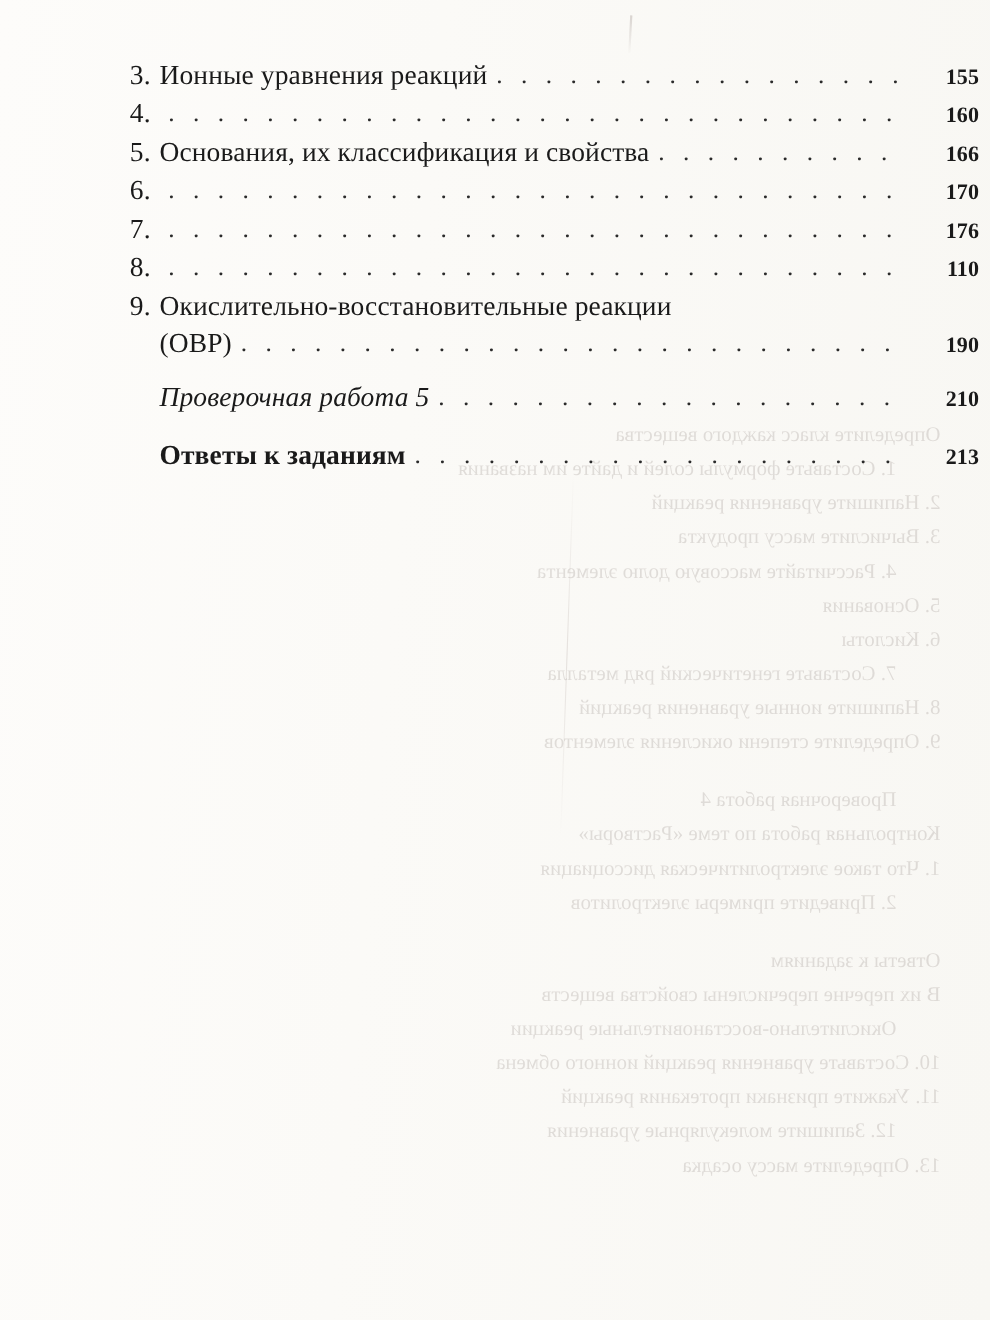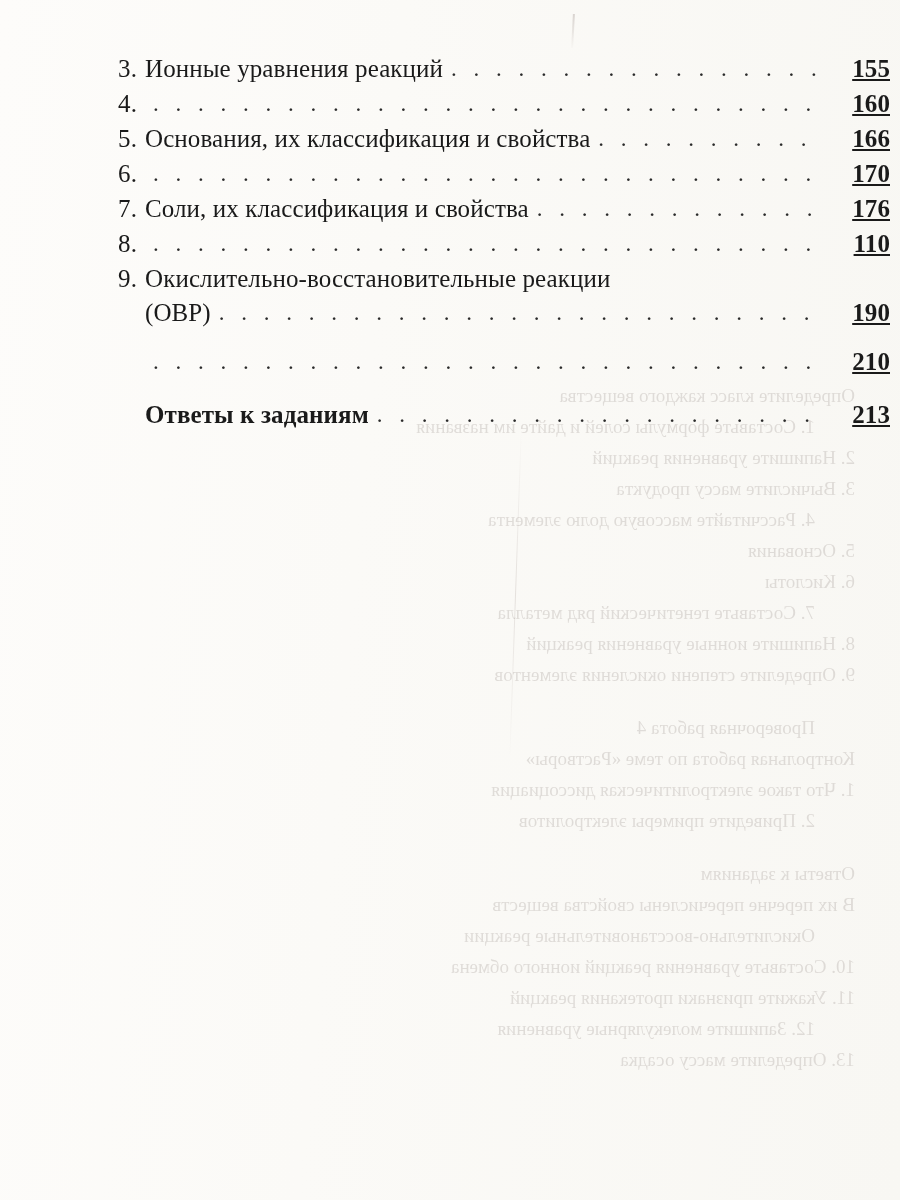--- a/index.html
+++ b/index.html
@@ -101,22 +101,21 @@
     font-size: 23px;
     color: #2a2a2a;
     position: relative;
     top: -1px;
   }
   .page-no {
     flex: 0 0 auto;
     width: 60px;
     text-align: right;
     font-weight: bold;
-    font-size: 25px;
-    text-decoration: underline;
+    font-size: 20px;
   }
 
   
   .toc-row.cont .num { visibility: hidden; }
 
   .toc-row.italic .title {
     font-style: italic;
   }
   .toc-row.italic .num { visibility: hidden; }
 
@@ -156,21 +155,20 @@
       <span class="leader">. . . . . . . . . . . . . . . . . . . . . . . . . . . . . . . . . . . . . . . . . . . . . . . . . . . . . . . . . . . . . . . . . . . . . . . . . . . . . . . </span>
       <span class="page-no">166</span>
     </div>
     <div class="toc-row">
       <span class="num">6.</span>
       <span class="leader">. . . . . . . . . . . . . . . . . . . . . . . . . . . . . . . . . . . . . . . . . . . . . . . . . . . . . . . . . . . . . . . . . . . . . . . . . . . . . . . </span>
       <span class="page-no">170</span>
     </div>
     <div class="toc-row">
       <span class="num">7.</span>
-      <span class="title">Соли, их классификация и свойства</span>
       <span class="leader">. . . . . . . . . . . . . . . . . . . . . . . . . . . . . . . . . . . . . . . . . . . . . . . . . . . . . . . . . . . . . . . . . . . . . . . . . . . . . . . </span>
       <span class="page-no">176</span>
     </div>
     <div class="toc-row">
       <span class="num">8.</span>
       <span class="leader">. . . . . . . . . . . . . . . . . . . . . . . . . . . . . . . . . . . . . . . . . . . . . . . . . . . . . . . . . . . . . . . . . . . . . . . . . . . . . . . </span>
       <span class="page-no">110</span>
     </div>
     <div class="toc-row">
       <span class="num">9.</span>
@@ -180,20 +178,21 @@
     </div>
     <div class="toc-row cont">
       <span class="num"></span>
       <span class="title">(ОВР)</span>
       <span class="leader">. . . . . . . . . . . . . . . . . . . . . . . . . . . . . . . . . . . . . . . . . . . . . . . . . . . . . . . . . . . . . . . . . . . . . . . . . . . . . . . </span>
       <span class="page-no">190</span>
     </div>
     <div class="spacer-sm"></div>
     <div class="toc-row italic">
       <span class="num"></span>
+      <span class="title">Проверочная работа 5</span>
       <span class="leader">. . . . . . . . . . . . . . . . . . . . . . . . . . . . . . . . . . . . . . . . . . . . . . . . . . . . . . . . . . . . . . . . . . . . . . . . . . . . . . . </span>
       <span class="page-no">210</span>
     </div>
     <div class="spacer-md"></div>
     <div class="toc-row bold">
       <span class="num"></span>
       <span class="title">Ответы к заданиям</span>
       <span class="leader">. . . . . . . . . . . . . . . . . . . . . . . . . . . . . . . . . . . . . . . . . . . . . . . . . . . . . . . . . . . . . . . . . . . . . . . . . . . . . . . </span>
       <span class="page-no">213</span>
     </div>

